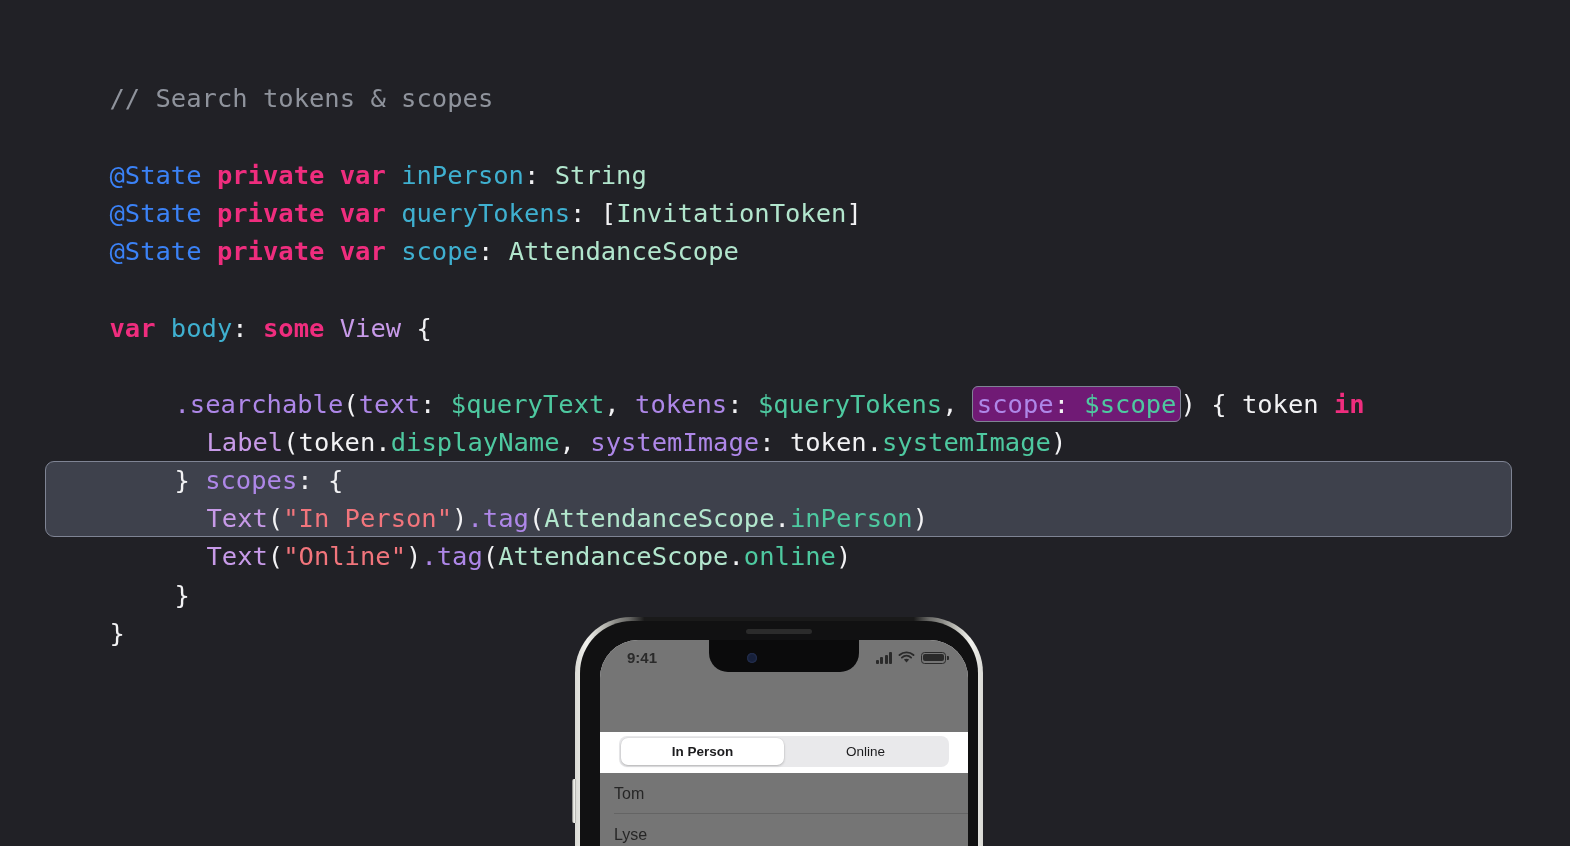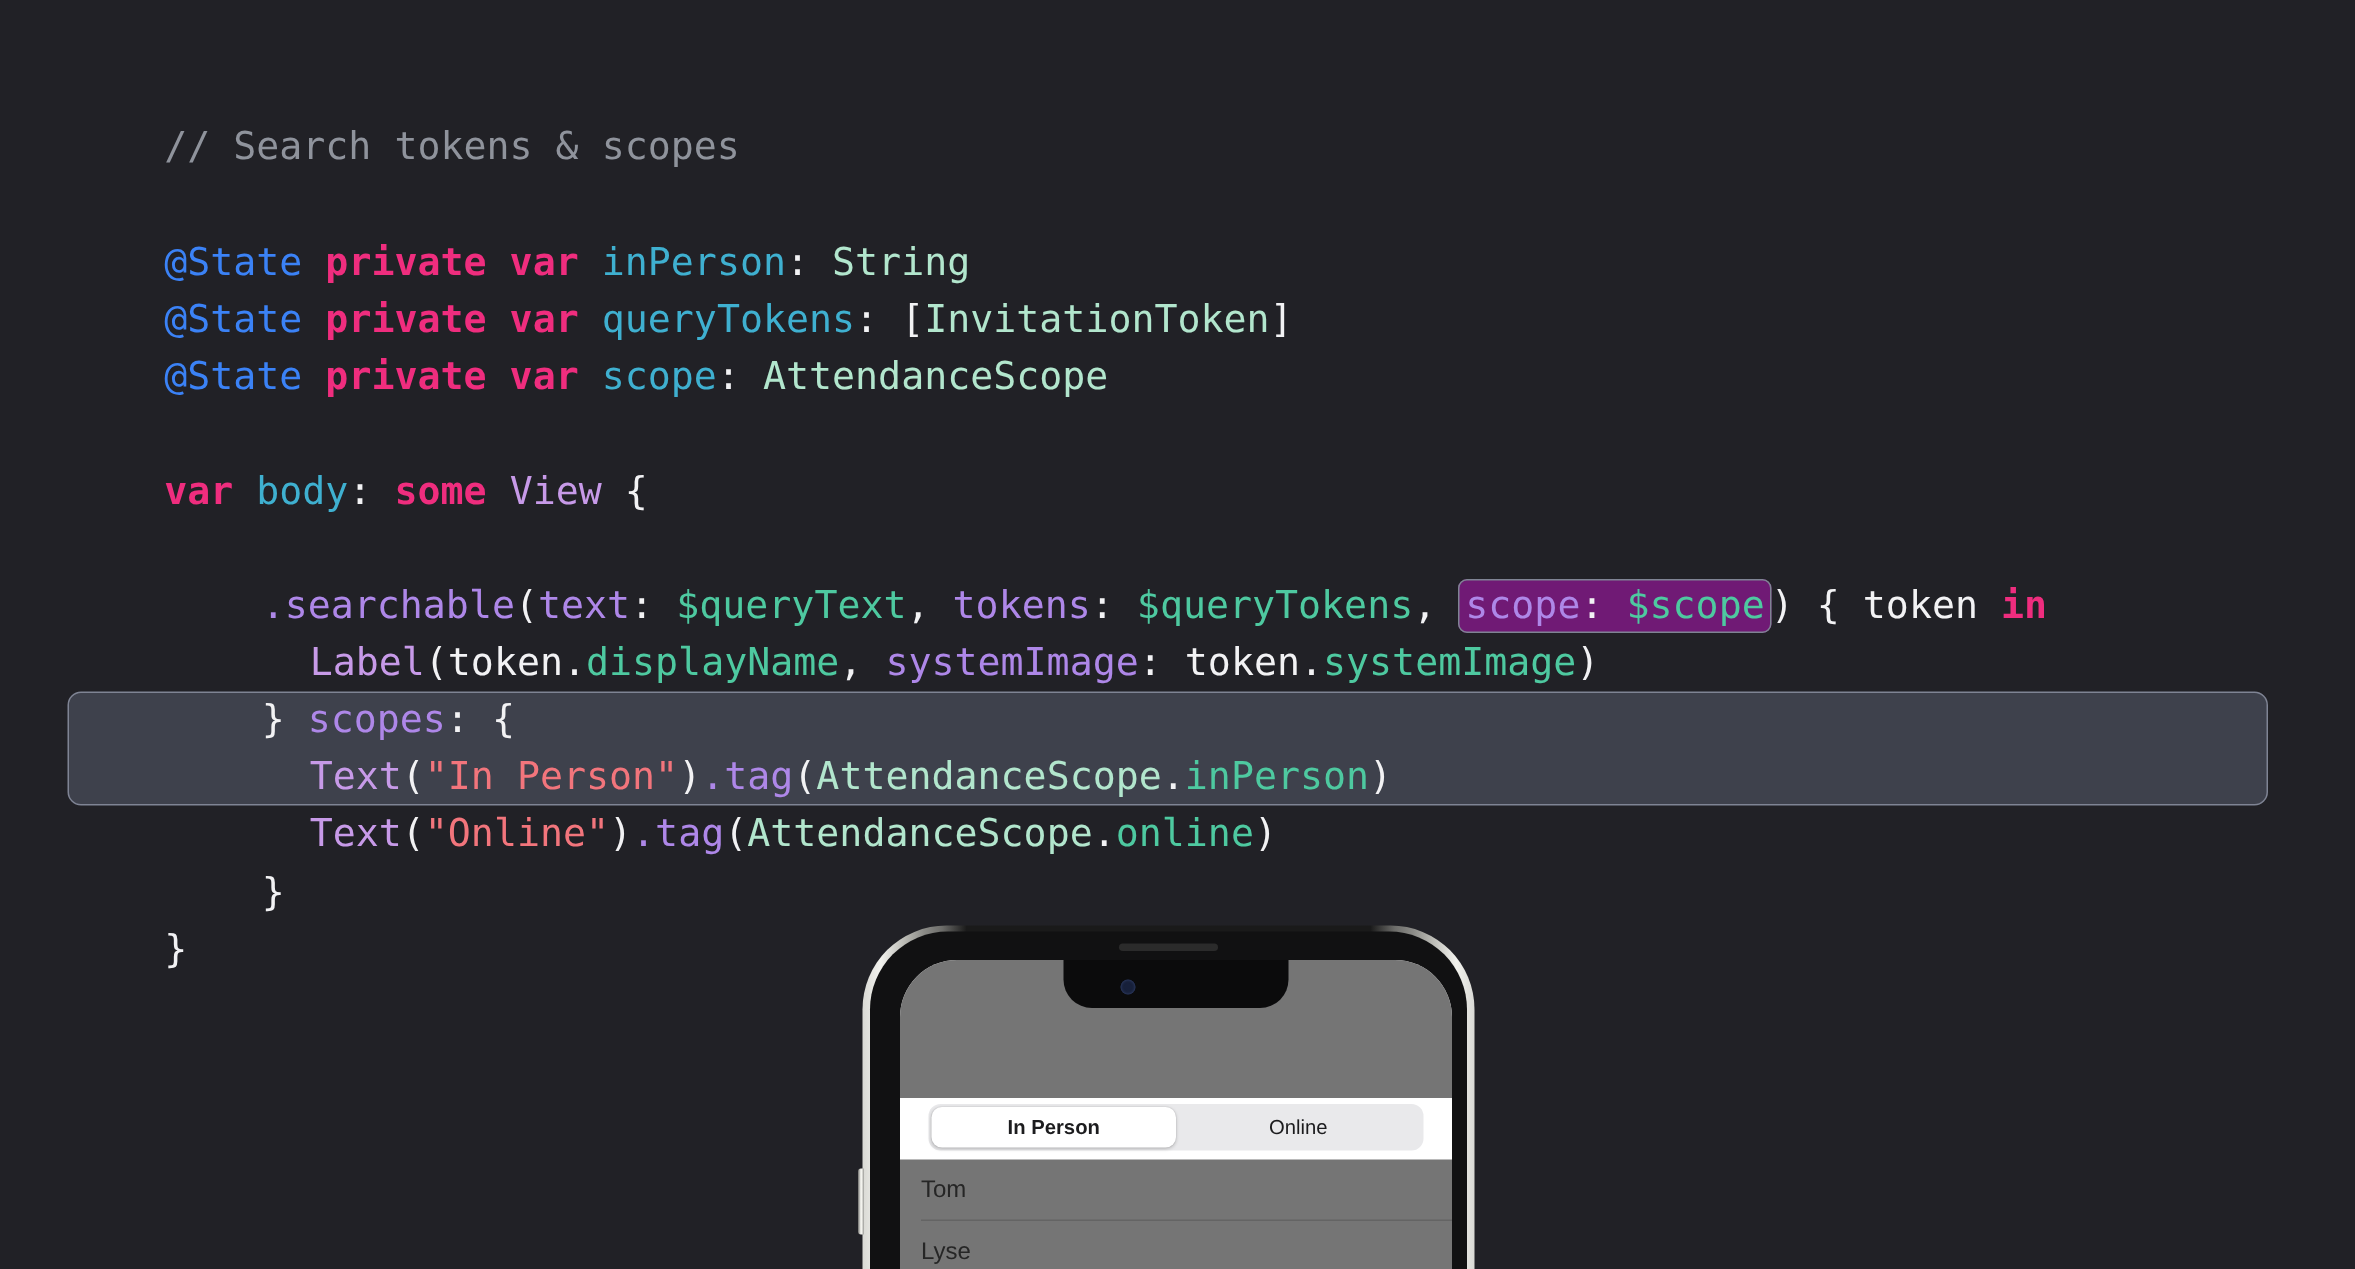--- a/index.html
+++ b/index.html
@@ -359,20 +359,39 @@
       <div class="speaker-slot"></div>
 
       <div class="phone-screen">
 
         <div class="screen-dim" style="position:absolute;left:0;top:0;width:368px;height:457px;"></div>
 
         <div class="notch">
           <div class="notch-cam"></div>
         </div>
 
+        <div class="status-bar">
+          <div class="status-time">9:41</div>
+          <div class="status-icons">
+            <div class="bars">
+                <i></i>
+                <i></i>
+                <i></i>
+                <i></i>
+              </div>
+            <svg width="17" height="13" viewBox="0 0 17 13">
+              <path d="M8.5 11.6 L5.9 8.6 C7.4 7.3 9.6 7.3 11.1 8.6 Z" fill="#2a2a2a"></path>
+              <path d="M3.9 6.6 C6.6 4.2 10.4 4.2 13.1 6.6" stroke="#2a2a2a" stroke-width="1.9" fill="none" stroke-linecap="round"></path>
+              <path d="M1.5 4.0 C5.5 0.5 11.5 0.5 15.5 4.0" stroke="#2a2a2a" stroke-width="1.9" fill="none" stroke-linecap="round"></path>
+            </svg>
+            <div class="batt">
+                <i></i>
+              </div>
+          </div>
+        </div>
 
 
         <div class="scope-row">
           <div class="segmented">
             <div class="seg active">In Person</div>
             <div class="seg">Online</div>
           </div>
         </div>
 
         <div class="list-area">

